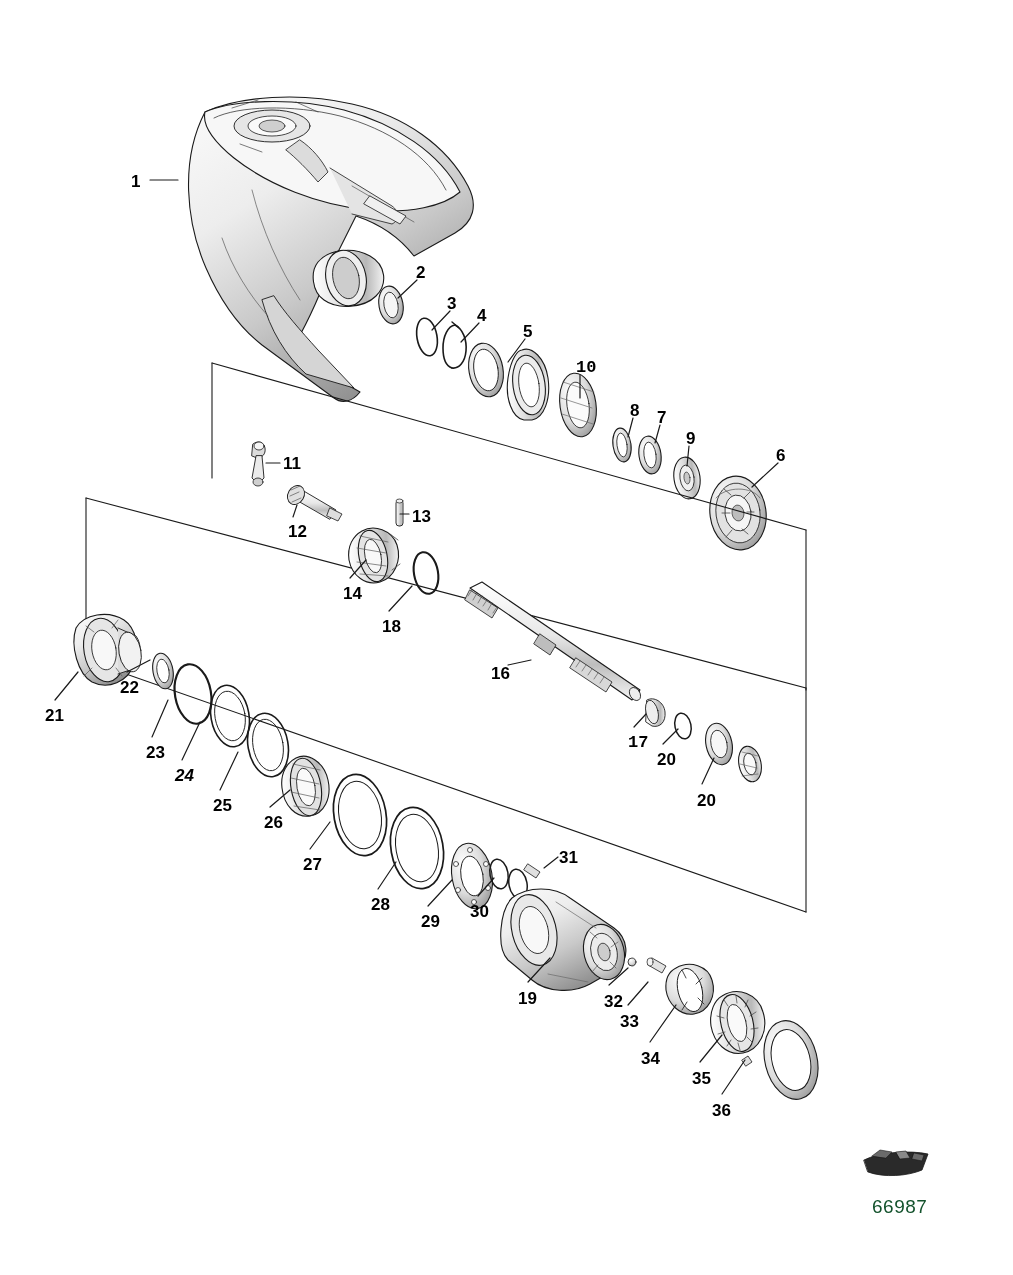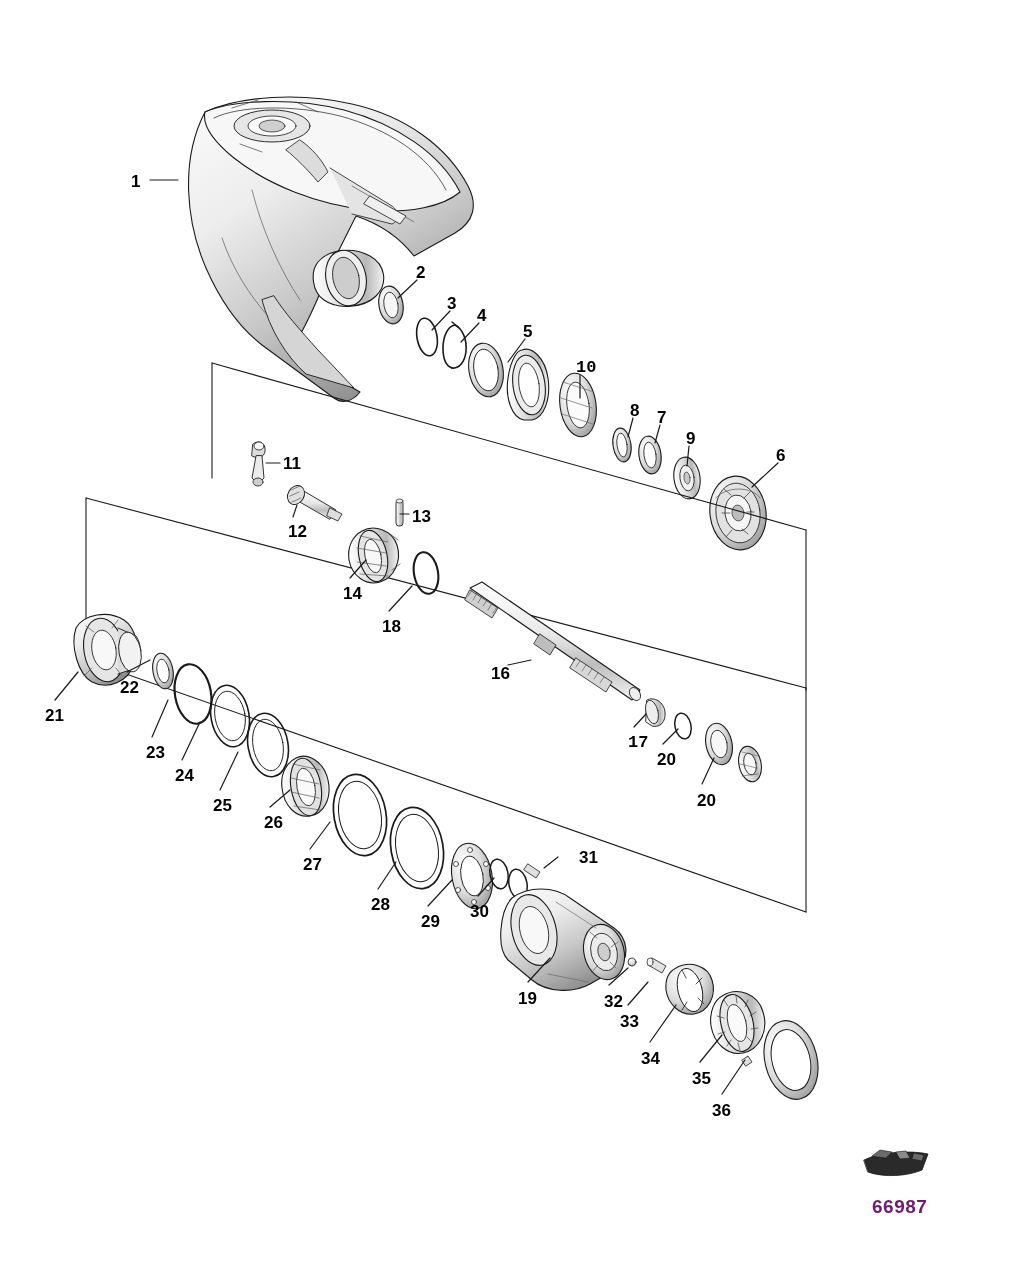--- a/index.html
+++ b/index.html
@@ -28,22 +28,22 @@
     font-size: 17px;
     font-weight: bold;
     color: #000000;
     white-space: nowrap;
     line-height: 1;
   }
   .figure-number {
     position: absolute;
     font-family: "Liberation Sans", sans-serif;
     font-size: 19px;
-    font-weight: bold;
-    color: #701a75;
+    font-weight: normal;
+    color: #14532d;
     letter-spacing: 0.5px;
   }
 </style>
 </head>
 <body>
 
 <div id="page">
 
   <svg id="diagram-svg" width="1013" height="1275" viewBox="0 0 1013 1275">
     <defs>
@@ -427,28 +427,28 @@
       <div class="callout" style="left: 412px; top: 508px;">13</div>
       <div class="callout" style="left: 343px; top: 585px;">14</div>
       <div class="callout" style="left: 382px; top: 618px;">18</div>
       <div class="callout" style="left: 491px; top: 665px;">16</div>
       <div class="callout" style="left: 628px; top: 734px; font-family: Liberation Mono, monospace;">17</div>
       <div class="callout" style="left: 657px; top: 751px;">20</div>
       <div class="callout" style="left: 697px; top: 792px;">20</div>
       <div class="callout" style="left: 45px; top: 707px; text-align: center;">21</div>
       <div class="callout" style="left: 120px; top: 679px;">22</div>
       <div class="callout" style="left: 146px; top: 744px;">23</div>
-      <div class="callout" style="left: 175px; top: 767px;">24</div>
+      <div class="callout" style="left: 175px; top: 767px; font-style: italic;">24</div>
       <div class="callout" style="left: 213px; top: 797px;">25</div>
       <div class="callout" style="left: 264px; top: 814px;">26</div>
       <div class="callout" style="left: 303px; top: 856px;">27</div>
       <div class="callout" style="left: 371px; top: 896px;">28</div>
       <div class="callout" style="left: 421px; top: 913px;">29</div>
       <div class="callout" style="left: 470px; top: 903px;">30</div>
-      <div class="callout" style="left: 579px; top: 849px;">31</div>
+      <div class="callout" style="left: 559px; top: 849px;">31</div>
       <div class="callout" style="left: 604px; top: 993px;">32</div>
       <div class="callout" style="left: 620px; top: 1013px;">33</div>
       <div class="callout" style="left: 641px; top: 1050px;">34</div>
       <div class="callout" style="left: 692px; top: 1070px;">35</div>
       <div class="callout" style="left: 712px; top: 1102px;">36</div>
       <div class="callout" style="left: 518px; top: 990px;">19</div>
     </div>
 
   <div class="figure-number" style="left:872px; top:1196px;">66987</div>
 

